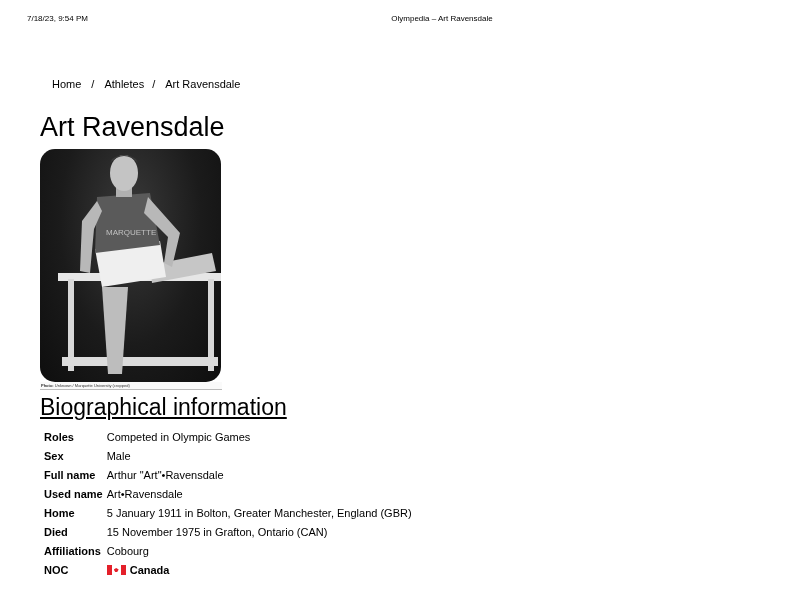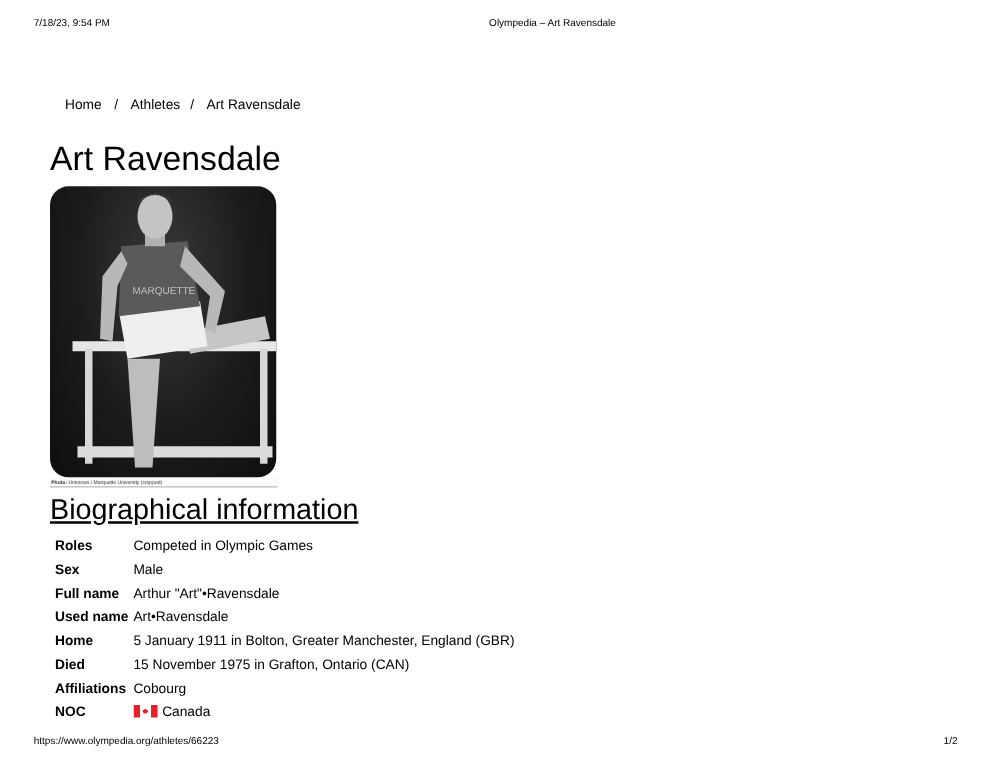--- a/index.html
+++ b/index.html
@@ -164,24 +164,20 @@
       </tr>
       <tr>
         <td class="label">Affiliations</td>
         <td class="value">
           <a href="#" style="color:#000;text-decoration:none;">Cobourg</a>
         </td>
       </tr>
       <tr>
         <td class="label">NOC</td>
         <td class="value">
-          <span class="flag"></span><a href="#" style="color:#000;text-decoration:none;">Canada</a>
+          <span class="flag"></span><a href="#" style="color:#000;text-decoration:none;font-weight:bold;">Canada</a>
         </td>
       </tr>
     </tbody>
   </table>
 
-  <div class="print-footer">
-    <span class="url">https://www.olympedia.org/athletes/66223</span>
-    <span class="pagenum">1/2</span>
-  </div>
 
 </div>
 
 </body></html>

